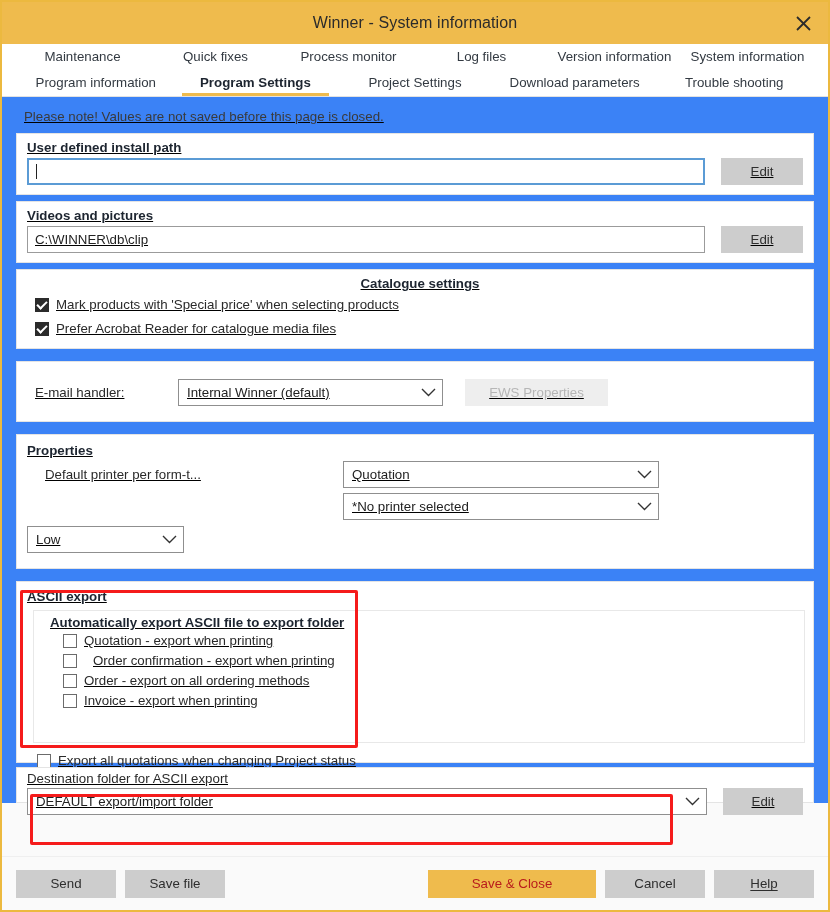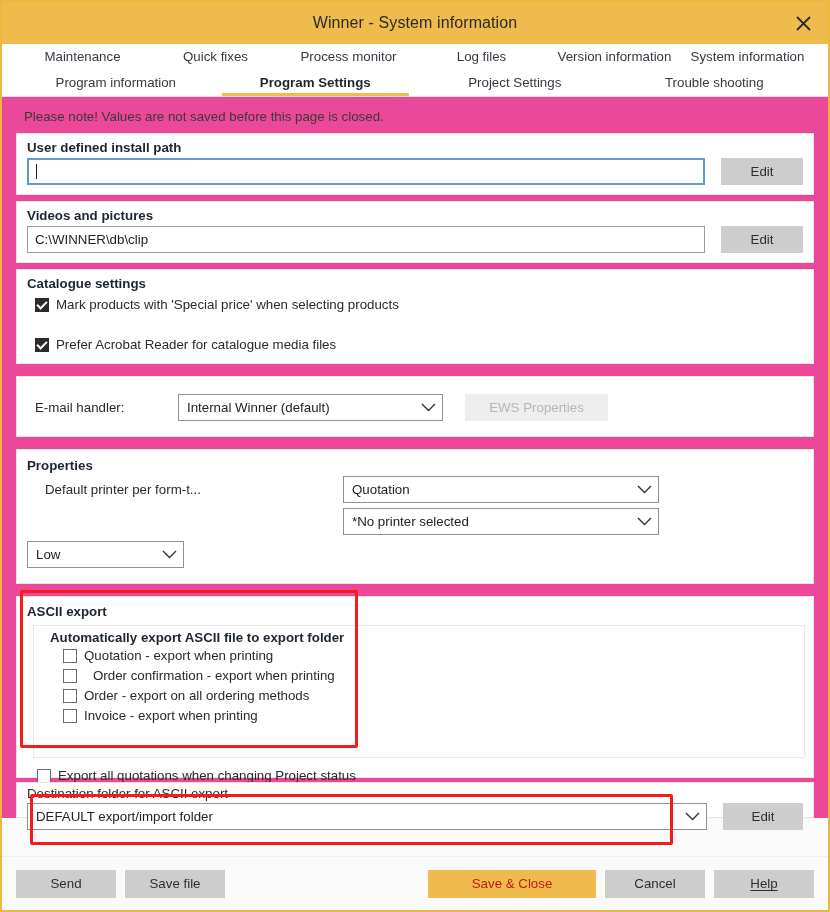--- a/index.html
+++ b/index.html
@@ -69,21 +69,22 @@
     content: "";
     position: absolute;
     left: 6px; right: 6px; bottom: 0;
     height: 3px;
     background: #efbb4d;
   }
 
   
   .content {
     padding: 0 14px;
-    background: #ec4899;
+    background: #3b82f6;
+    text-decoration: underline;
   }
   .notice {
     font-size: 13.3px;
     color: #3a3a3a;
     padding: 12px 4px 9px 8px;
   }
 
   .panel {
     background: #ffffff;
     border: 1px solid #e4e4e4;
@@ -241,20 +242,21 @@
       <div class="tab">Quick fixes</div>
       <div class="tab">Process monitor</div>
       <div class="tab">Log files</div>
       <div class="tab">Version information</div>
       <div class="tab">System information</div>
     </div>
     <div class="tabrow row2">
       <div class="tab">Program information</div>
       <div class="tab active">Program Settings</div>
       <div class="tab">Project Settings</div>
+      <div class="tab">Download parameters</div>
       <div class="tab">Trouble shooting</div>
     </div>
   </div>
 
   <div class="content">
 
     <div class="notice">Please note! Values are not saved before this page is closed.</div>
 
     <div class="panel">
       <div class="panel-title">User defined install path</div>
@@ -270,27 +272,27 @@
     <div class="panel">
       <div class="panel-title">Videos and pictures</div>
       <div class="row">
         <div class="txtinput">
           <span>C:\WINNER\db\clip</span>
         </div>
         <div class="btn" style="width:82px;min-width:82px;">Edit</div>
       </div>
     </div>
 
-    <div class="panel" style="height:95px;">
+    <div class="panel" style="height:80px;text-align:center;">
       <div class="panel-title">Catalogue settings</div>
       <div class="cbrow">
         <span class="cbox checked"></span>
         <span>Mark products with 'Special price' when selecting products</span>
       </div>
-      <div class="cbrow" style="padding-top:6px;margin-top:16px;">
+      <div class="cbrow" style="padding-top:6px;">
         <span class="cbox checked"></span>
         <span>Prefer Acrobat Reader for catalogue media files</span>
       </div>
     </div>
 
     <div class="panel" style="height:61px;margin-top:12px;">
       <div class="row" style="padding-top:17px;">
         <div class="label-txt" style="width:135px;padding-left:8px;">E-mail handler:</div>
         <div class="sel" style="width:265px;flex:0 0 265px;">
           <span class="sel-label">Internal Winner (default)</span>

